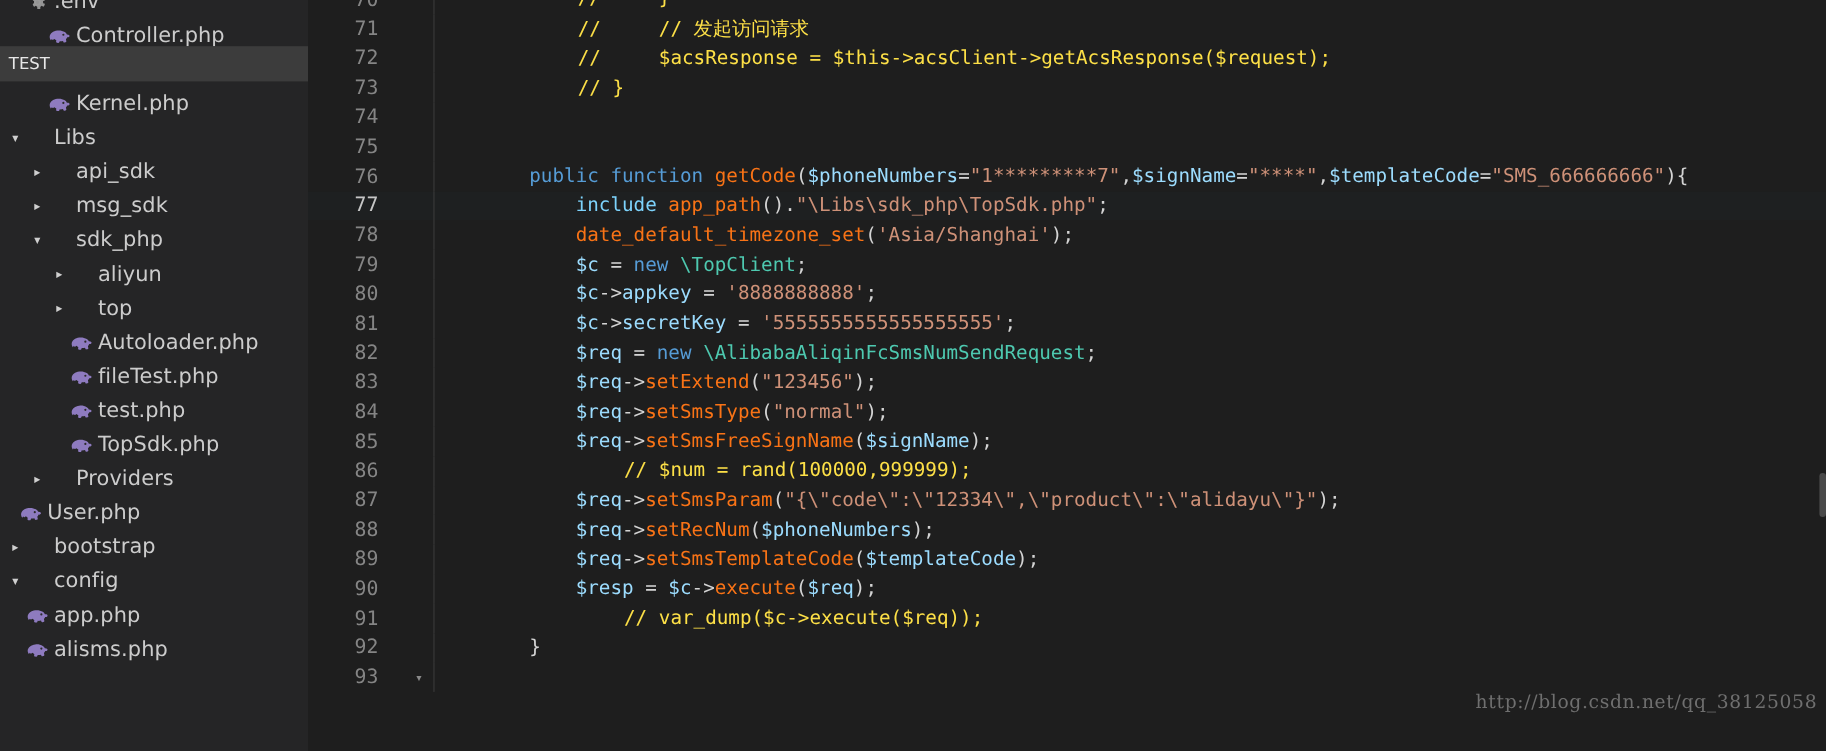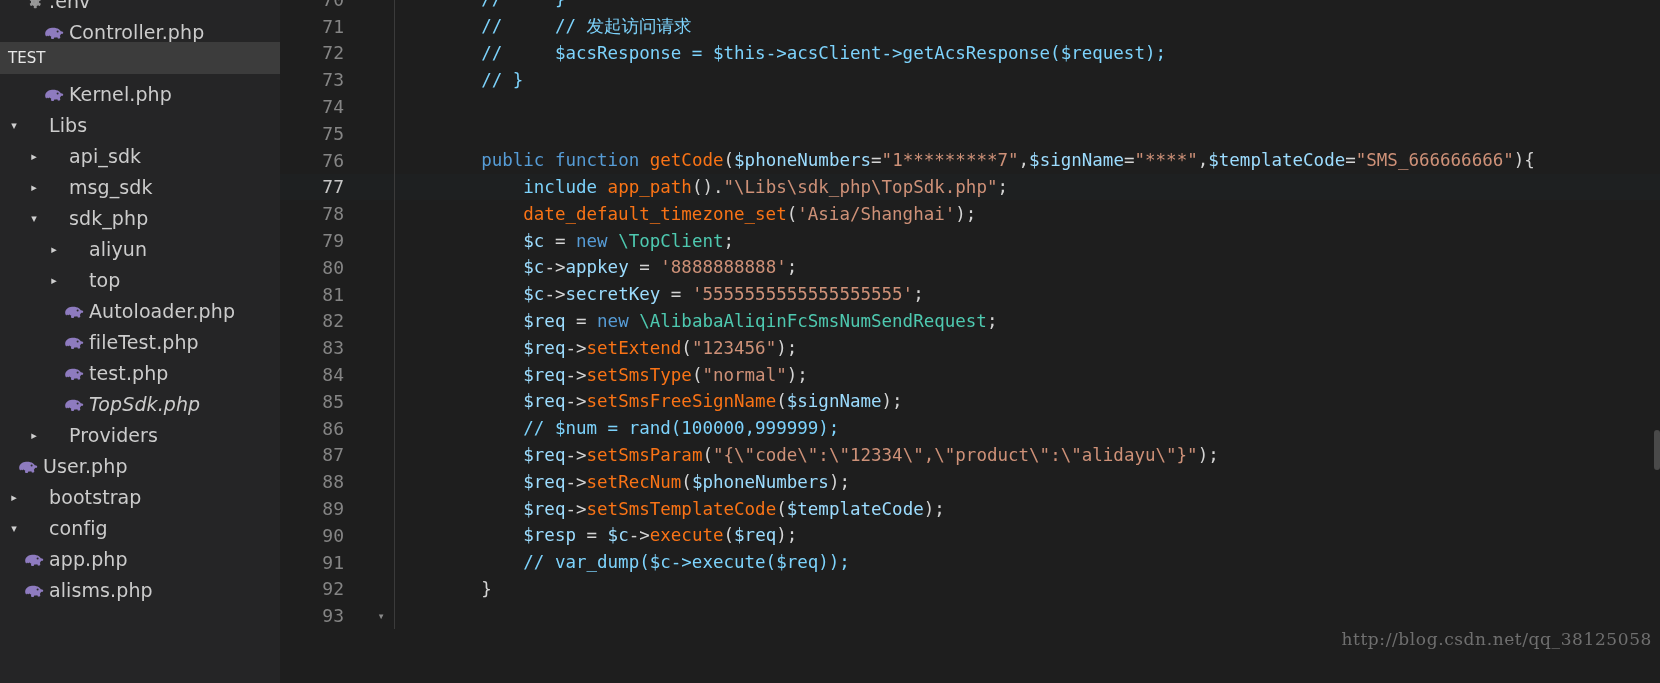--- a/index.html
+++ b/index.html
@@ -92,21 +92,21 @@
     text-align: center;
   }
   .vline {
     width: 1px; flex: 0 0 1px;
     align-self: stretch;
     background: #3b3b3b;
   }
   .ctext { padding-left: 44px; }
 
   
-  .t-comment { color: #7dd3fc; }
+  .t-comment { color: #fde047; margin-left: 44px; }
   .t-kw      { color: #569CD6; }
   .t-fn      { color: #f97316; }
   .t-var     { color: #9CDCFE; }
   .t-str     { color: #CE9178; }
   .t-plain   { color: #D4D4D4; }
   .t-type    { color: #4EC9B0; }
   .t-inc     { color: #7dd3fc; }
 
   .watermark {
     position: absolute;
@@ -225,21 +225,21 @@
           <span class="twisty blank">▸</span>
           <span class="icon-slot">
             <svg class="php-ele" width="20" height="16" viewBox="0 0 20 16">
               <path d="M2.2 11.6c-.8-1.1-1.2-2.3-1-3.6C1.6 5.3 4.3 3.2 8 2.8c2.6-.3 5 .2 6.9 1.4.9.6 1.5 1.3 1.9 2.1l1.4.2c.6.1 1 .6 1 1.2 0 .6-.5 1.1-1.1 1.1h-1c-.2.7-.6 1.3-1.2 1.9l.4 1.6c.1.5-.2 1-.7 1.1l-1 .2c-.4.1-.9-.1-1-.5l-.3-.9c-1 .2-2 .3-3 .2l-.4 1c-.2.4-.6.7-1.1.6l-1-.1c-.5-.1-.9-.6-.8-1.1l.2-1.2c-.6-.3-1.1-.7-1.6-1.2l-1 .6c-.4.3-1 .2-1.3-.2l-.1-.4z" fill="#8E7BBF"></path>
               <circle cx="13.6" cy="6.6" r="1" fill="#2b2b2b"></circle>
               <path d="M17.2 7.4h1c.3 0 .5.2.5.5s-.2.5-.5.5h-1z" fill="#8E7BBF"></path>
             </svg>
           </span>
           <span class="label">test.php</span>
         </div>
-        <div class="row" style="padding-left: 46px; font-style: italic;">
+        <div class="row" style="padding-left: 46px;">
           <span class="twisty blank">▸</span>
           <span class="icon-slot">
             <svg class="php-ele" width="20" height="16" viewBox="0 0 20 16">
               <path d="M2.2 11.6c-.8-1.1-1.2-2.3-1-3.6C1.6 5.3 4.3 3.2 8 2.8c2.6-.3 5 .2 6.9 1.4.9.6 1.5 1.3 1.9 2.1l1.4.2c.6.1 1 .6 1 1.2 0 .6-.5 1.1-1.1 1.1h-1c-.2.7-.6 1.3-1.2 1.9l.4 1.6c.1.5-.2 1-.7 1.1l-1 .2c-.4.1-.9-.1-1-.5l-.3-.9c-1 .2-2 .3-3 .2l-.4 1c-.2.4-.6.7-1.1.6l-1-.1c-.5-.1-.9-.6-.8-1.1l.2-1.2c-.6-.3-1.1-.7-1.6-1.2l-1 .6c-.4.3-1 .2-1.3-.2l-.1-.4z" fill="#8E7BBF"></path>
               <circle cx="13.6" cy="6.6" r="1" fill="#2b2b2b"></circle>
               <path d="M17.2 7.4h1c.3 0 .5.2.5.5s-.2.5-.5.5h-1z" fill="#8E7BBF"></path>
             </svg>
           </span>
           <span class="label">TopSdk.php</span>
         </div>

